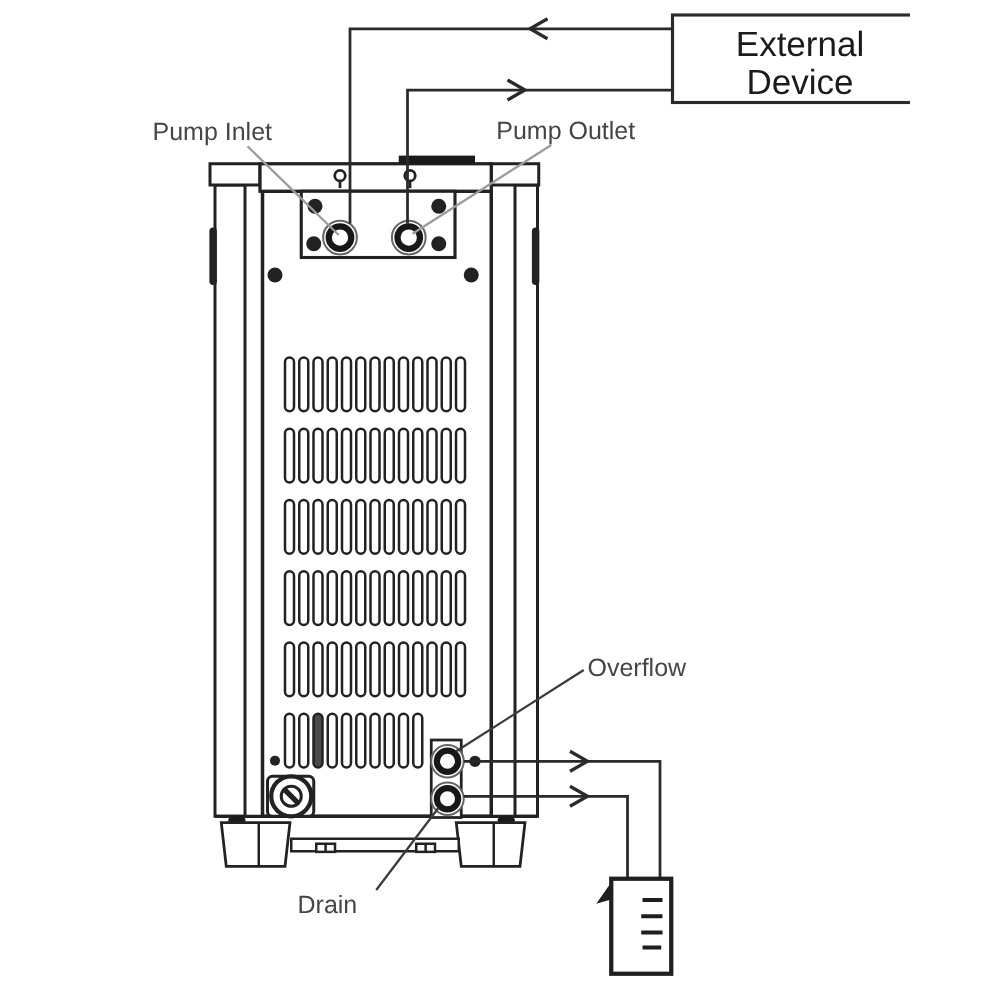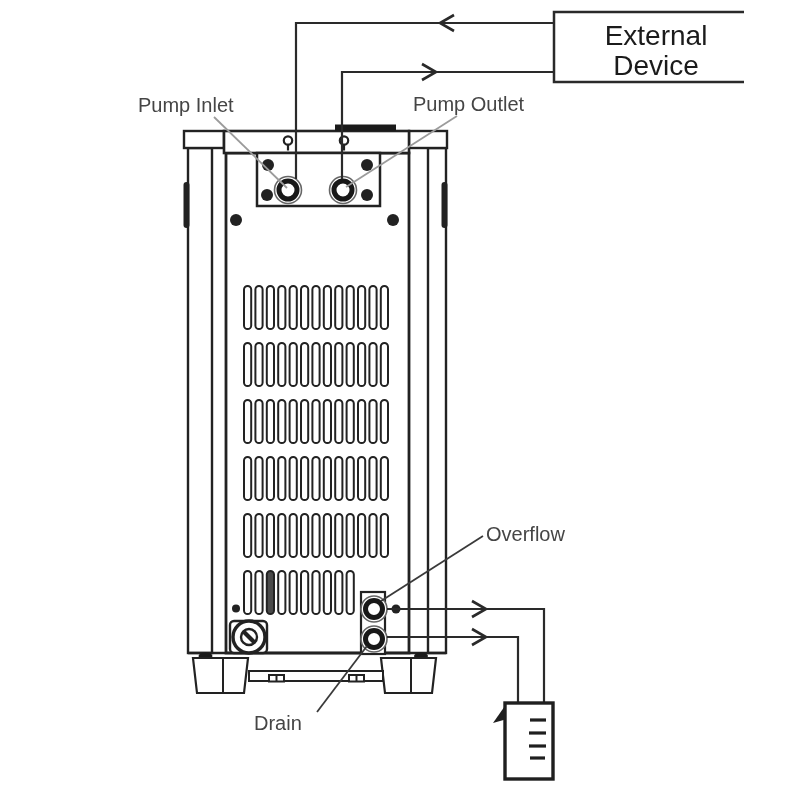--- a/index.html
+++ b/index.html
@@ -1,18 +1,18 @@
 <!DOCTYPE html>
 <html><head>
 <meta charset="utf-8">
 <style>
   html,body{margin:0;padding:0;background:#ffffff;}
   .stage{
     position:relative;width:728px;height:800px;background:#ffffff;
-    font-family:"Liberation Sans", sans-serif;overflow:hidden;margin-left:16px;
+    font-family:"Liberation Sans", sans-serif;overflow:hidden;
   }
   svg{display:block;}
   text{font-family:"Liberation Sans", sans-serif;}
   .lbl{font-size:20px;fill:#454545;}
   .devlbl{font-size:28px;fill:#1b1b1b;}
 </style>
 </head>
 <body>
 
 <div class="stage">

